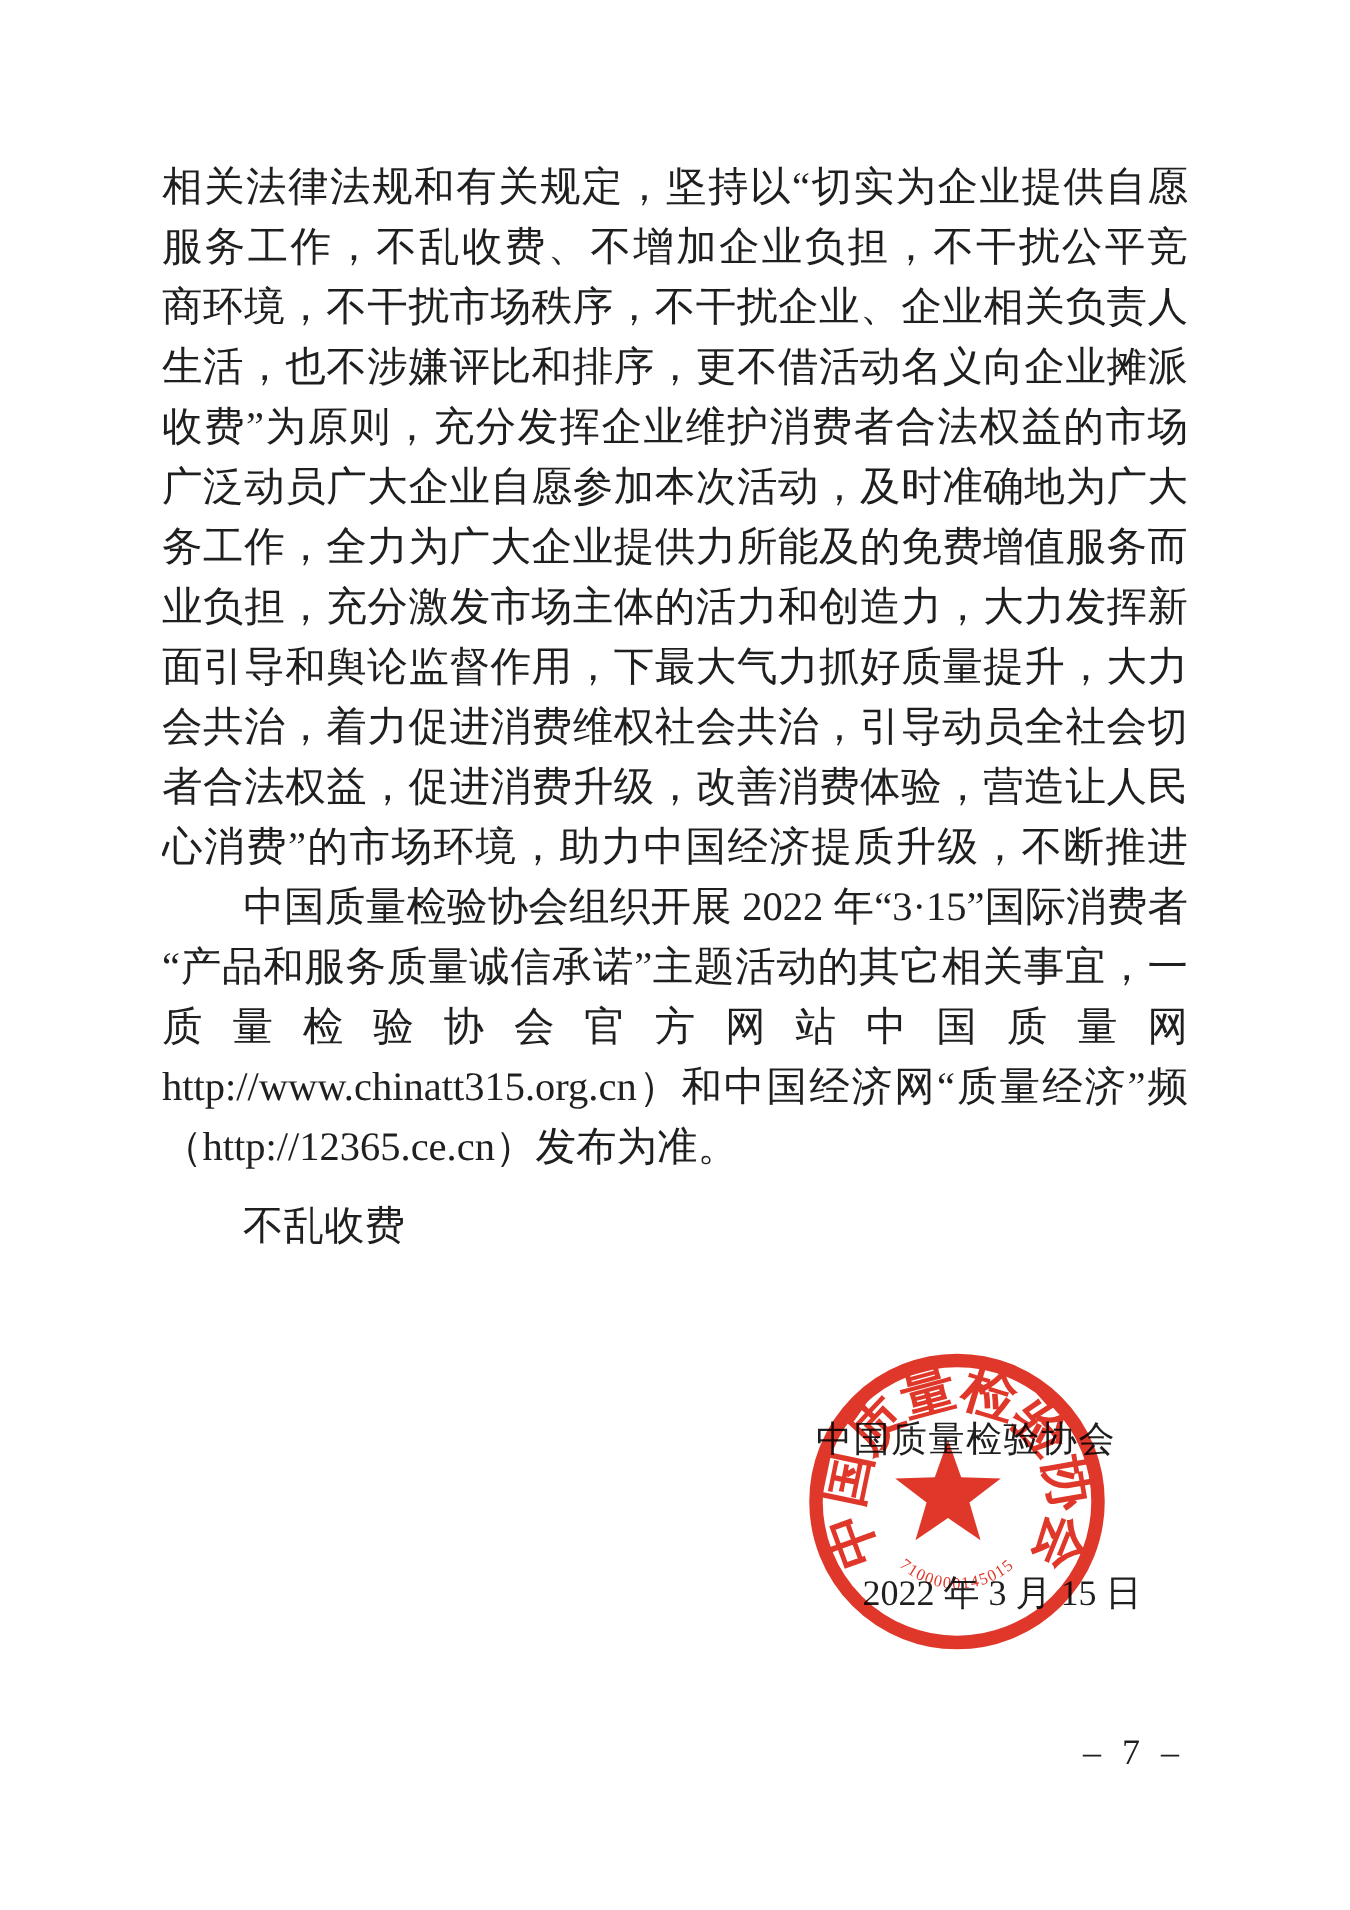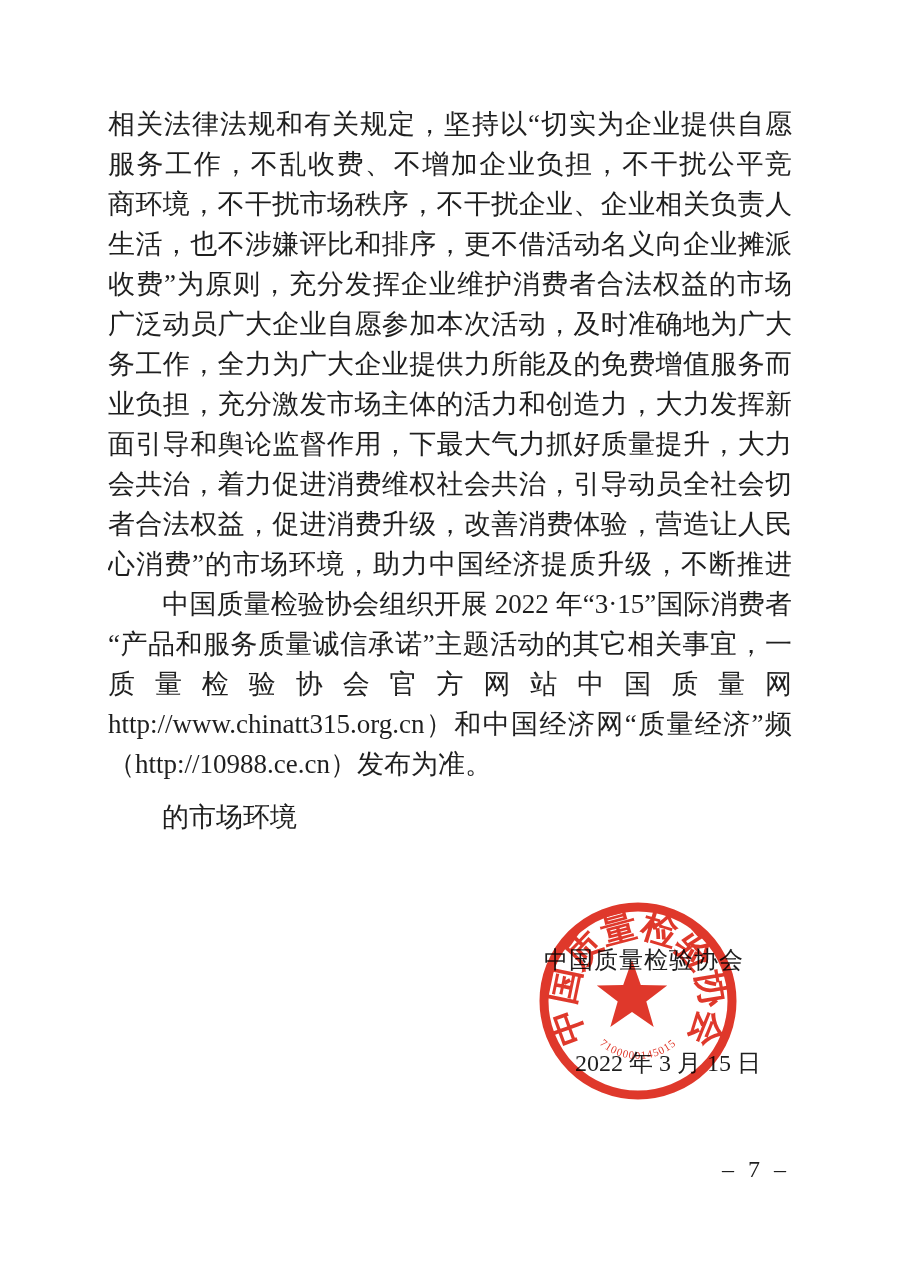--- a/index.html
+++ b/index.html
@@ -91,23 +91,23 @@
       <div class="line j">务工作，全力为广大企业提供力所能及的免费增值服务而切实减轻企</div>
       <div class="line j">业负担，充分激发市场主体的活力和创造力，大力发挥新闻媒体的正</div>
       <div class="line j">面引导和舆论监督作用，下最大气力抓好质量提升，大力推进质量社</div>
       <div class="line j">会共治，着力促进消费维权社会共治，引导动员全社会切实维护消费</div>
       <div class="line j">者合法权益，促进消费升级，改善消费体验，营造让人民群众真正“安</div>
       <div class="line j">心消费”的市场环境，助力中国经济提质升级，不断推进高质量发展。</div>
       <div class="line j">　　中国质量检验协会组织开展 2022 年“3·15”国际消费者权益日</div>
       <div class="line j">“产品和服务质量诚信承诺”主题活动的其它相关事宜，一律以中国</div>
       <div class="line j">质量检验协会官方网站中国质量网（http://www.11412365.cn 或</div>
       <div class="line j">http://www.chinatt315.org.cn）和中国经济网“质量经济”频道</div>
-      <div class="line">（http://10988.ce.cn）发布为准。</div>
+      <div class="line">（http://12365.ce.cn）发布为准。</div>
     </div>
-  <div class="closing-line">的市场环境</div>
+  <div class="closing-line">不乱收费</div>
 </div>
 
 <svg class="seal" viewBox="0 0 210 210" xmlns="http://www.w3.org/2000/svg">
   <circle cx="105" cy="106" r="94" fill="none" stroke="var(--seal-color)" stroke-width="9"></circle>
   <polygon fill="var(--seal-color)" points="99,65 107.8,89.9 134.2,90.6 113.3,106.6 120.7,131.9 99,117 77.3,131.9 84.7,106.6 63.8,90.6 90.2,89.9"></polygon>
   <g>
       <text class="ring-char" transform="translate(34.5 131.7) rotate(-110.0)" text-anchor="middle" dominant-baseline="central">中</text>
       <text class="ring-char" transform="translate(31.6 90.8) rotate(-78.3)" text-anchor="middle" dominant-baseline="central">国</text>
       <text class="ring-char" transform="translate(50.5 54.4) rotate(-46.6)" text-anchor="middle" dominant-baseline="central">质</text>
       <text class="ring-char" transform="translate(85.8 33.5) rotate(-14.9)" text-anchor="middle" dominant-baseline="central">量</text>

